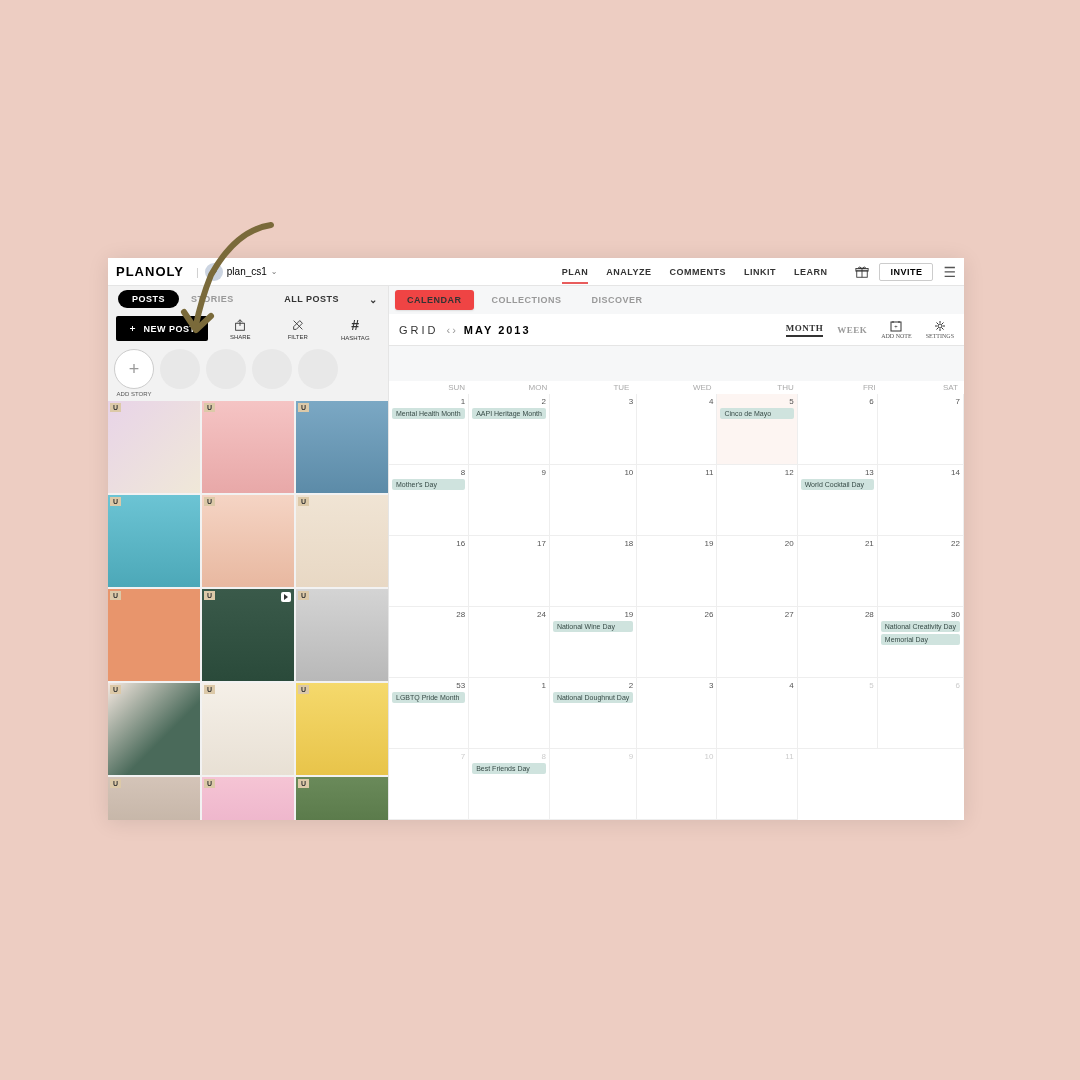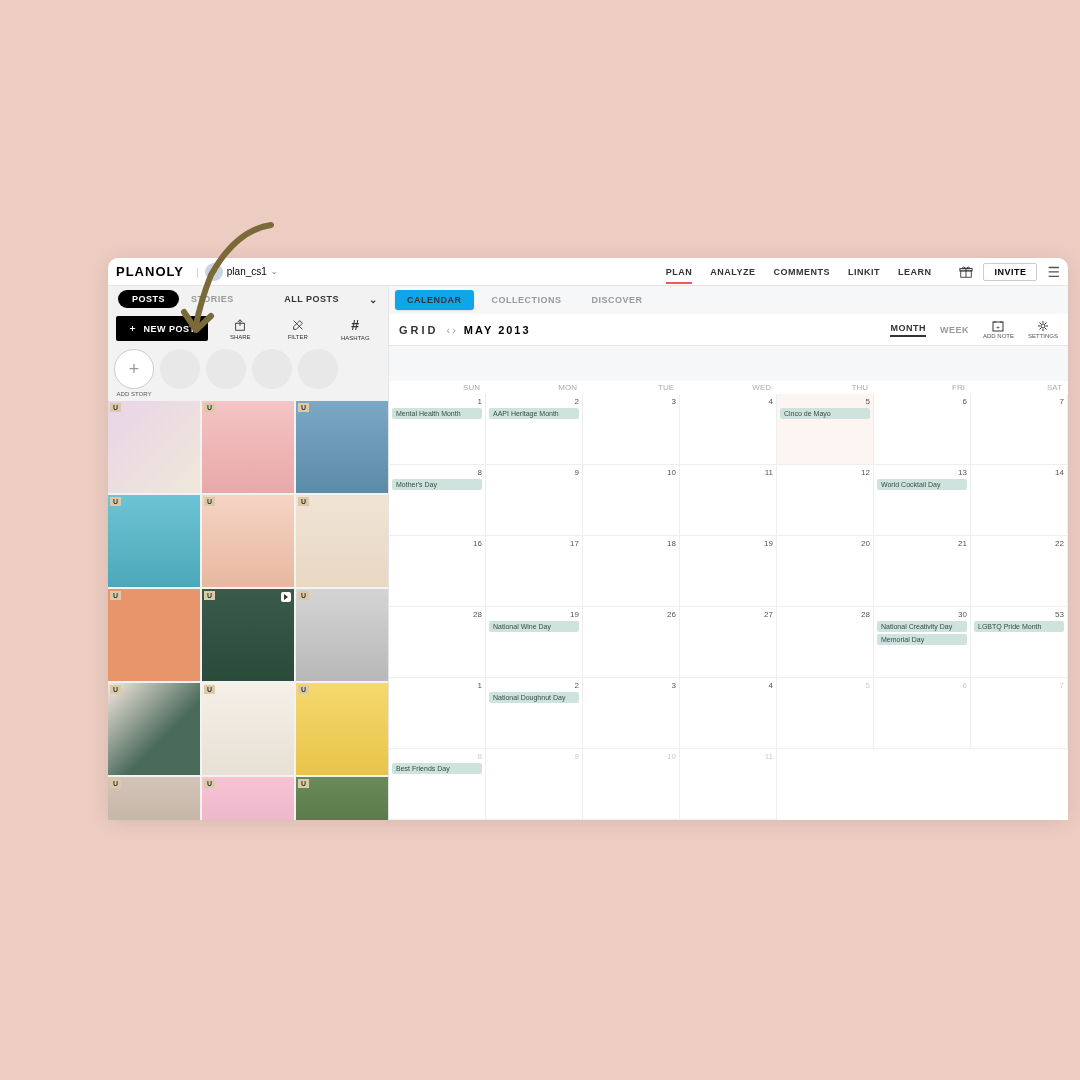--- a/index.html
+++ b/index.html
@@ -7,27 +7,26 @@
   background: #edcdc2;
   width: 1080px;
   height: 1080px;
   font-family: -apple-system, Helvetica, Arial, sans-serif;
   position: relative;
 }
 .app-window {
   position: absolute;
   left: 108px;
   top: 258px;
-  width: 960px;
+  width: 856px;
   height: 562px;
   background: #fff;
   box-shadow: 0 2px 20px rgba(0,0,0,0.1);
   display: flex;
   flex-direction: column;
-  border-radius: 10px;
 }
 .arrow-overlay {
   position: absolute;
   left: 166px;
   top: 220px;
   width: 120px;
   height: 120px;
   z-index: 100;
   pointer-events: none;
 }
@@ -79,26 +78,26 @@
 .grid-images { display:grid; grid-template-columns:repeat(3, 1fr); gap:2px; flex:1; overflow:hidden; background:#f2f2f2;}
 .grid-cell { position:relative; aspect-ratio:1/1; }
 .grid-cell .badge { position:absolute; top:2px; left:2px; background:#dcc9a8; color:#333; font-size:7px; padding:1px 3px; font-weight:600;}
 .grid-cell .vid { position:absolute; top:3px; right:3px; width:10px; height:10px; background:#fff; border-radius:2px; display:flex; align-items:center; justify-content:center;}
 .grid-cell .vid::before { content:''; border-left:4px solid #333; border-top:3px solid transparent; border-bottom:3px solid transparent;}
 
 
 .right { flex:1; display:flex; flex-direction:column; background:#f6f7f8; border-left:1px solid #e5e5e5;}
 .subtabs { display:flex; padding:4px 6px; gap:6px; font-size:9px; font-weight:600; color:#999; letter-spacing:.5px;}
 .subtab { padding:5px 12px; border-radius:3px; }
-.subtab.active { background:#0ea5e9; color:#333; box-shadow:0 1px 2px rgba(0,0,0,0.1);}
+.subtab.active { background:#ef4444; color:#333; box-shadow:0 1px 2px rgba(0,0,0,0.1);}
 .cal-toolbar { display:flex; align-items:center; padding:6px 10px; border-bottom:1px solid #e5e5e5; background:#fff;}
-.grid-label { font-size:11px; letter-spacing:3px; font-weight:700; color:#333;}
+.grid-label { font-size:11px; letter-spacing:3px; font-weight:400; color:#333;}
 .chevs { display:flex; gap:2px; margin:0 8px; color:#999; font-size:11px;}
 .month-title { font-size:11px; letter-spacing:2px; font-weight:700;}
-.cal-right { margin-left:auto; display:flex; align-items:center; gap:14px;}
+.cal-right { margin-left:auto; display:flex; align-items:center; gap:14px;font-family:Liberation Serif, serif;}
 .view-sw { font-size:9px; color:#999; font-weight:600; letter-spacing:.5px;}
 .view-sw.active { color:#333; border-bottom:2px solid #333; padding-bottom:2px;}
 .sm-icon { display:flex; flex-direction:column; align-items:center; font-size:6px; color:#555; gap:1px;}
 
 .calendar { flex:1; display:flex; flex-direction:column; background:#fff;margin-top:35px;}
 .cal-head { display:grid; grid-template-columns:repeat(7,1fr); }
 .cal-head div { text-align:right; padding:2px 6px; font-size:8px; color:#aaa; font-weight:500;}
 .cal-body { flex:1; display:grid; grid-template-columns:repeat(7,1fr); grid-template-rows:repeat(6,1fr); }
 .day { border-right:1px solid #eee; border-bottom:1px solid #eee; padding:3px; display:flex; flex-direction:column; position:relative;}
 .day-num { text-align:right; font-size:8px; color:#555; margin-bottom:2px;}
@@ -347,20 +346,23 @@
             <div class="day">
               <div class="day-num">21</div>
             </div>
             <div class="day">
               <div class="day-num">22</div>
             </div>
             <div class="day">
               <div class="day-num">28</div>
             </div>
             <div class="day">
+              <div class="day-num">24</div>
+            </div>
+            <div class="day">
               <div class="day-num">19</div>
               <div class="event">National Wine Day</div>
             </div>
             <div class="day">
               <div class="day-num">26</div>
             </div>
             <div class="day">
               <div class="day-num">27</div>
             </div>
             <div class="day">

